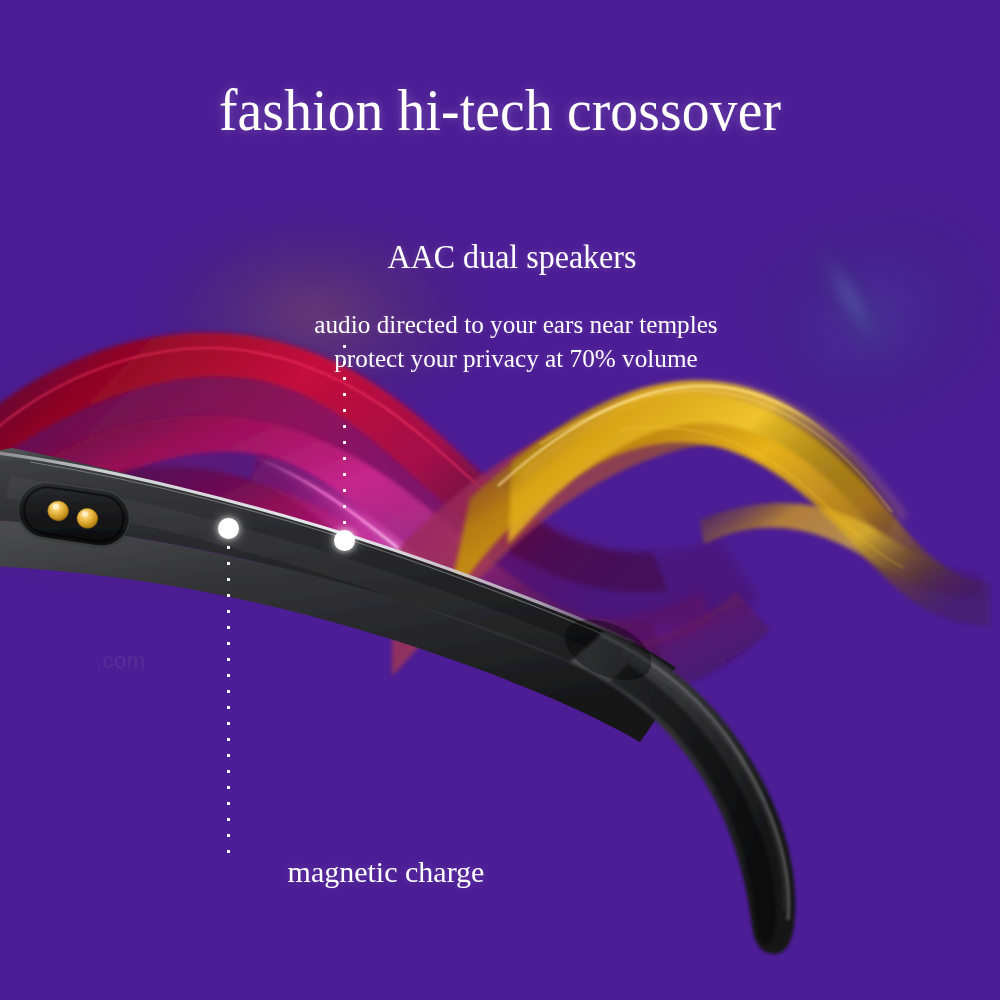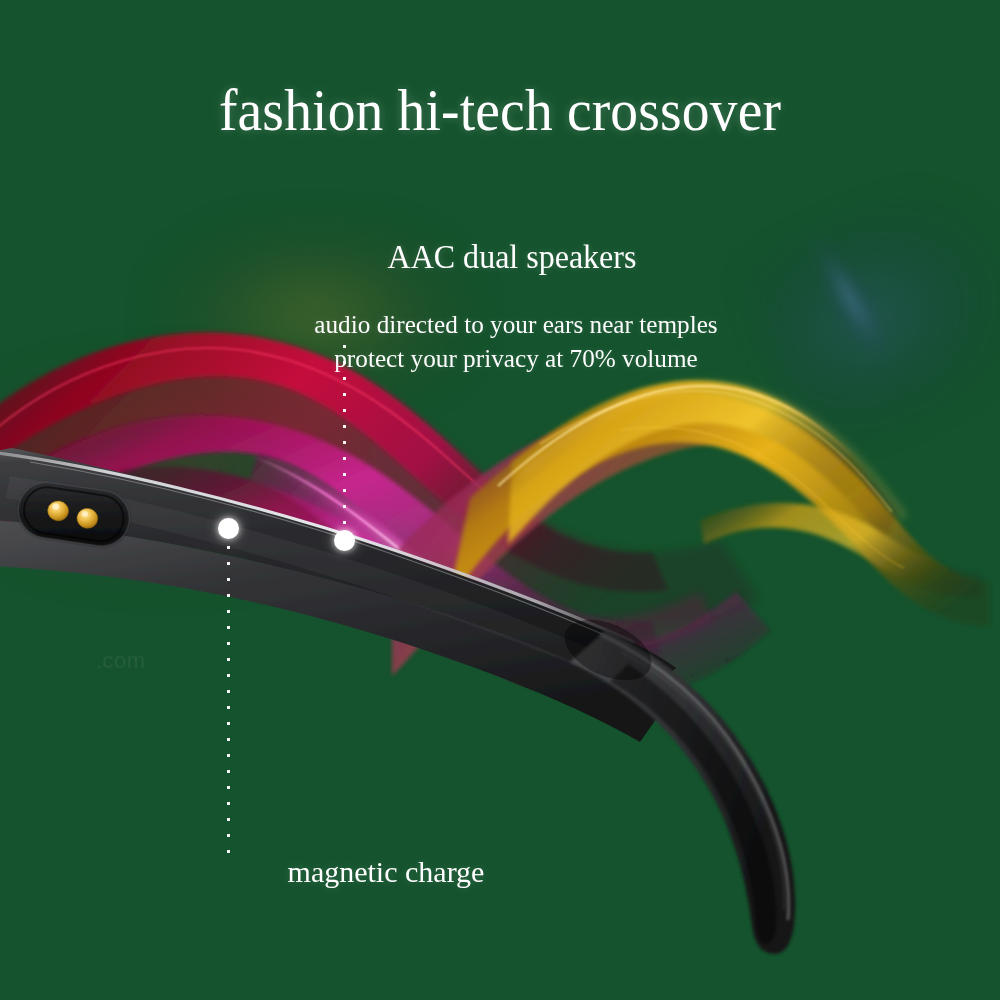--- a/index.html
+++ b/index.html
@@ -5,21 +5,21 @@
 <style>
   html, body {
     margin: 0;
     padding: 0;
     background: #000;
   }
   #stage {
     position: relative;
     width: 1000px;
     height: 1000px;
-    background: #14532d;
+    background: #4c1d95;
     overflow: hidden;
     font-family: "Liberation Serif", "DejaVu Serif", serif;
     -webkit-font-smoothing: antialiased;
   }
 
   
   .glow { position: absolute; pointer-events: none; }
 
   .glow-amber-top {
     left: 150px; top: 215px; width: 330px; height: 200px;

